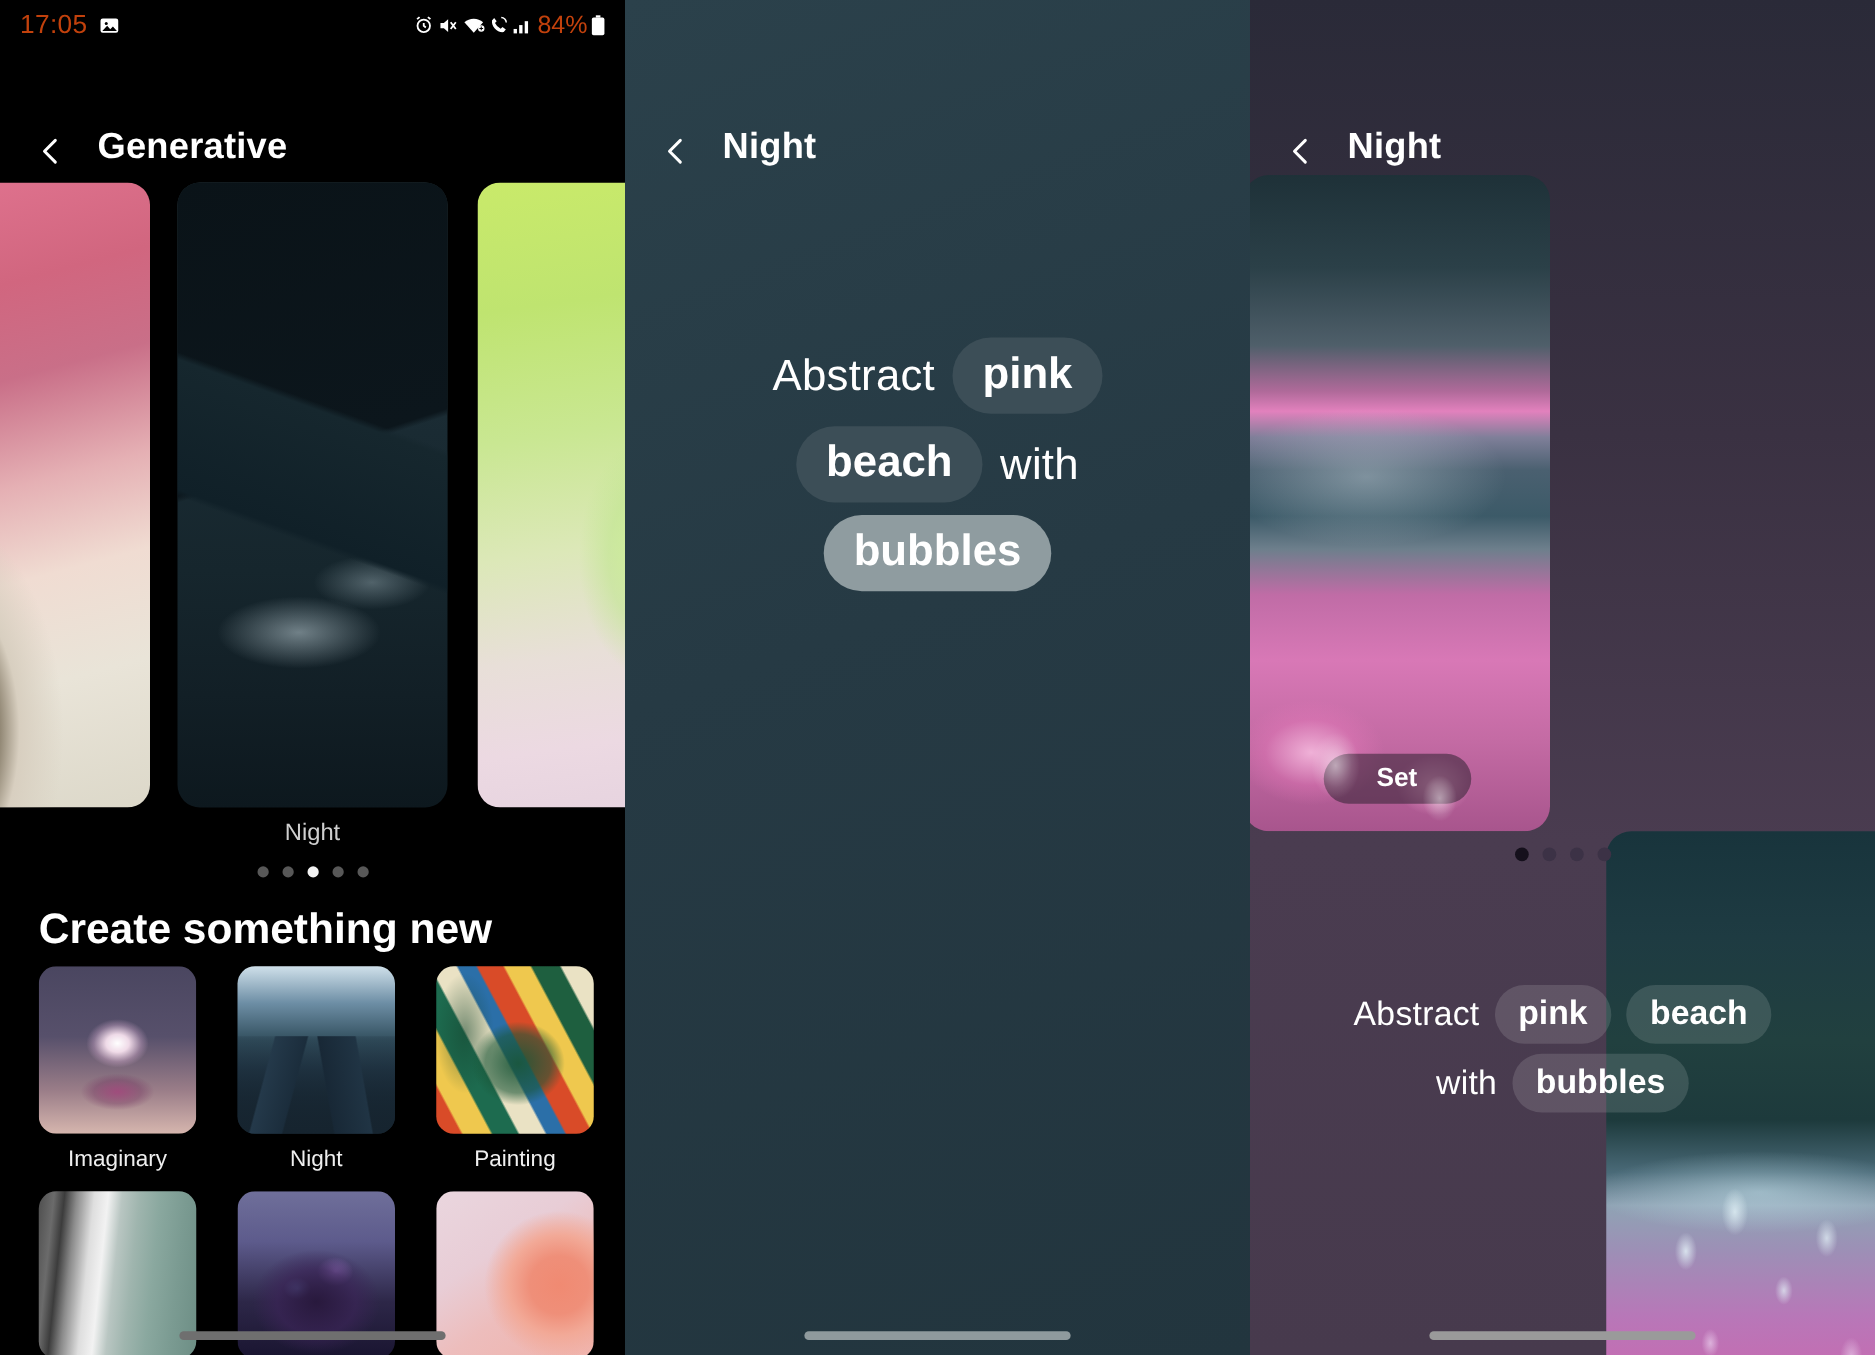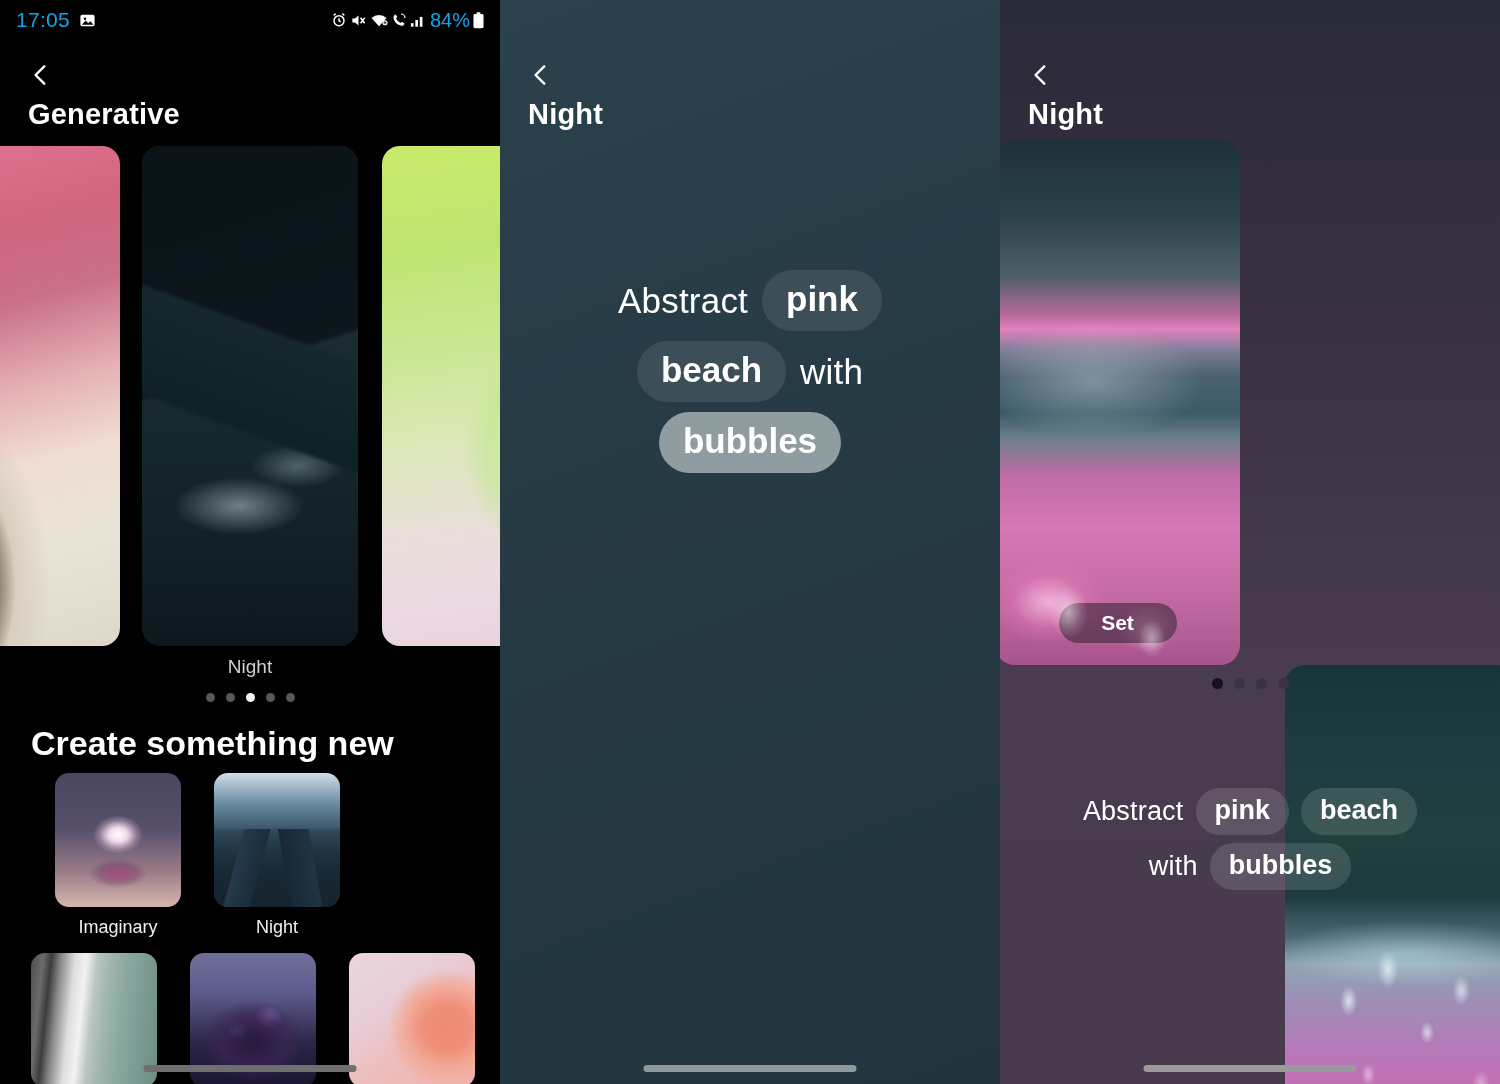--- a/index.html
+++ b/index.html
@@ -14,32 +14,32 @@
   
   .panel { position: relative; height: 1084px; overflow: hidden; flex: 0 0 500px; }
   .panel-left   { background: #000000; }
   .panel-mid    { background: linear-gradient(160deg,#2b414b 0%,#263a44 45%,#22353e 100%); }
   .panel-right  { background: linear-gradient(180deg,#2a2a38 0%,#3a3142 32%,#4a3c50 62%,#473a4d 100%); }
 
   
   .statusbar {
     position: absolute; top: 0; left: 0; right: 0; height: 40px;
     display: flex; align-items: center; justify-content: space-between;
-    padding: 0 16px; color: #0ea5e9;
+    padding: 0 16px; color: #c2410c;
   }
   .sb-left { display: flex; align-items: center; gap: 9px; }
   .sb-clock { font-size: 21px; font-weight: 400; letter-spacing: .3px; }
   .sb-right { display: flex; align-items: center; gap: 3px; }
   .sb-pct { font-size: 20px; font-weight: 400; margin-left: 1px; }
   .ico { display: inline-block; line-height: 0; }
   .ico svg { display: block; }
 
   
   .header { position: absolute; top: 62px; left: 0; right: 0; height: 72px;
-            display: flex; align-items: flex-start; gap: 10px; padding-left: 28px; flex-direction: column; }
+            display: flex; align-items: flex-end; gap: 24px; padding-left: 28px; }
   .back-chev { width: 26px; height: 26px; cursor: pointer; flex: 0 0 auto; }
   .header-title { color: #fff; font-size: 29px; font-weight: 700; letter-spacing: .2px; }
 
   
   .carousel { position: absolute; top: 146px; left: 0; width: 500px; height: 500px; }
   .cs-card { position: absolute; top: 0; border-radius: 18px; overflow: hidden; }
   .cs-card.prev { left: -60px; width: 180px; height: 500px; }
   .cs-card.active { left: 142px; width: 216px; height: 500px; }
   .cs-card.next { left: 382px; width: 180px; height: 500px; }
 
@@ -78,21 +78,21 @@
                     color: #cfcfcf; font-size: 19px; }
   .dots { position: absolute; left: 0; right: 0; display: flex; justify-content: center; gap: 11px; }
   .dots.left-dots { top: 693px; }
   .dot { width: 9px; height: 9px; border-radius: 50%; background: #585858; }
   .dot.on { background: #f2f2f2; }
 
   
   .section-title { position: absolute; top: 724px; left: 31px; color: #fff;
                    font-size: 34px; font-weight: 700; }
   .thumb-grid { position: absolute; top: 773px; left: 31px; width: 455px;
-                display: grid; grid-template-columns: repeat(3, 126px); gap: 0 33px; margin-left: 24px; }
+                display: grid; grid-template-columns: repeat(3, 126px); gap: 0 33px; }
   .thumb-cell { width: 126px; }
   .thumb { width: 126px; height: 134px; border-radius: 14px; overflow: hidden; }
   .thumb-label { margin-top: 10px; text-align: center; color: #efefef; font-size: 18px; }
   .row2 { position: absolute; top: 953px; left: 31px; width: 444px;
           display: grid; grid-template-columns: repeat(3, 126px); gap: 0 33px; }
   .row2 .thumb { height: 134px; }
 
   .th-imaginary {
     background:
       radial-gradient(26% 19% at 50% 46%, #fff 0%, rgba(255,233,245,.9) 28%, rgba(222,180,214,.35) 58%, rgba(0,0,0,0) 76%),
@@ -298,20 +298,24 @@
 
     <div class="thumb-grid">
       <div class="thumb-cell">
         <div class="thumb th-imaginary"></div>
         <div class="thumb-label">Imaginary</div>
       </div>
       <div class="thumb-cell">
         <div class="thumb th-night"></div>
         <div class="thumb-label">Night</div>
       </div>
+      <div class="thumb-cell">
+        <div class="thumb th-painting"></div>
+        <div class="thumb-label">Painting</div>
+      </div>
     </div>
 
     <div class="row2">
       <div class="thumb-cell">
         <div class="thumb th-terrain"></div>
       </div>
       <div class="thumb-cell">
         <div class="thumb th-crystal"></div>
       </div>
       <div class="thumb-cell">

